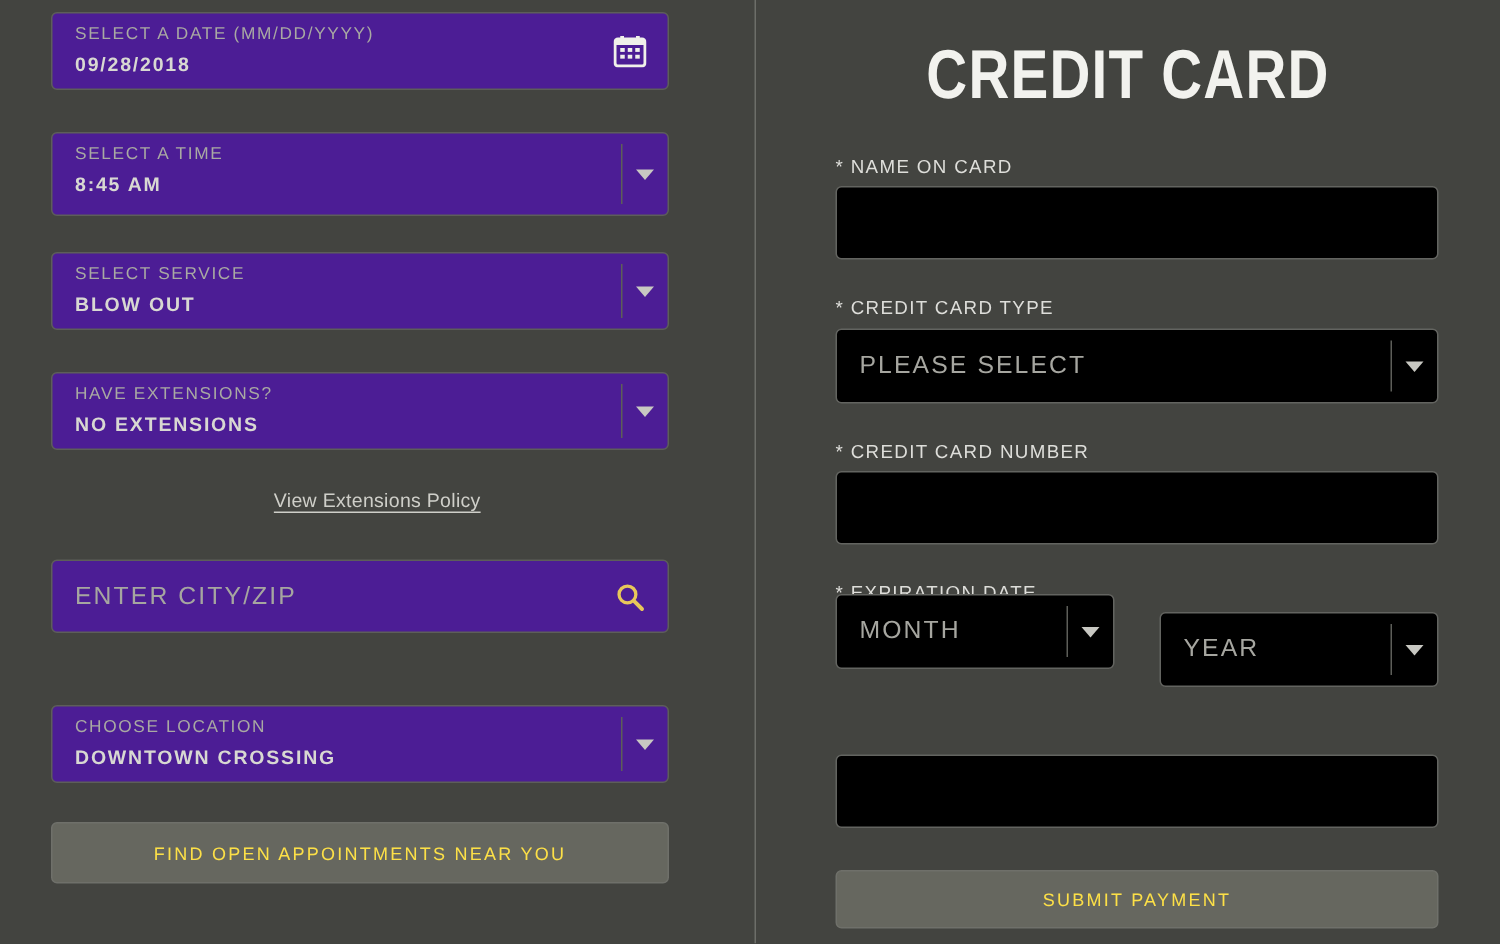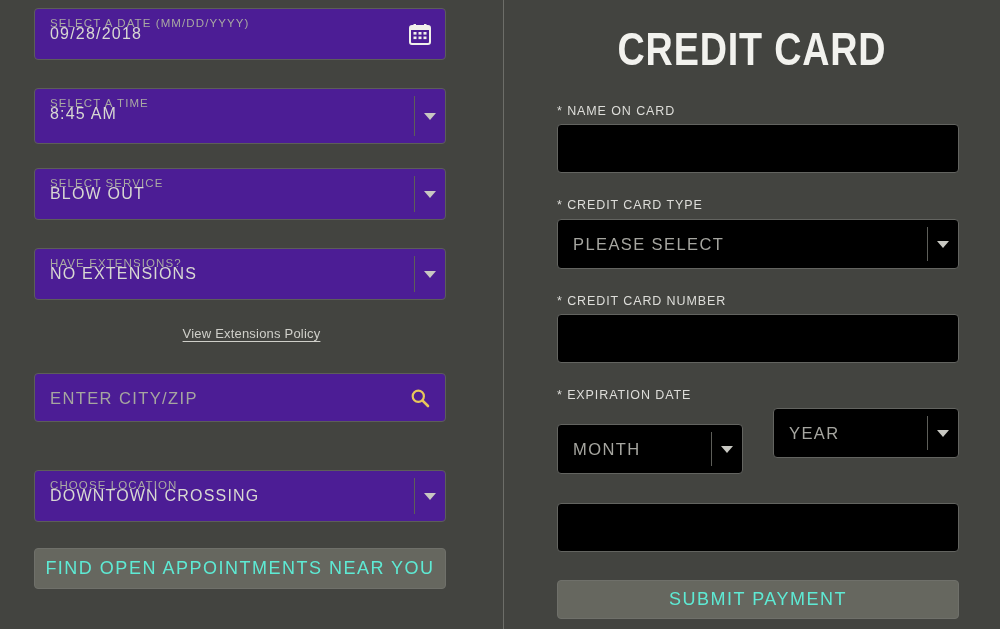--- a/index.html
+++ b/index.html
@@ -66,25 +66,26 @@
     font-size: 11.5px;
     letter-spacing: 1.1px;
     color: #a9a9a3;
     text-transform: uppercase;
     white-space: nowrap;
   }
 
   .field-value {
     position: absolute;
     left: 15px;
-    top: 16px;
-    font-size: 16px;
+    top: 26px;
+    font-size: 13px;
     letter-spacing: 1.2px;
     color: #d8d8d2;
     white-space: nowrap;
+    font-weight: bold;
   }
 
   .field-placeholder {
     position: absolute;
     left: 15px;
     top: 50%;
     transform: translateY(-50%);
     font-size: 16.5px;
     letter-spacing: 1.4px;
     color: #a6a6a0;
@@ -158,22 +159,22 @@
     color: #b4b4ae;
   }
 
   
   .btn {
     position: absolute;
     box-sizing: border-box;
     background: #66675f;
     border: 1px solid #6f706a;
     border-radius: 4px;
-    color: #5eead4;
-    font-size: 18px;
+    color: #fde047;
+    font-size: 12px;
     letter-spacing: 1.5px;
     display: flex;
     align-items: center;
     justify-content: center;
     cursor: pointer;
   }
 
   
   .cc-title {
     position: absolute;
@@ -293,21 +294,21 @@
       <div class="field-placeholder">PLEASE SELECT</div>
       <span class="dd-sep"></span>
       <span class="dd-arrow"></span>
     </div>
 
     <div class="cc-label" style="left:53px; top:294px;">* CREDIT CARD NUMBER</div>
     <div class="cc-input" style="left:53px; top:314px; width:402px; height:49px;"></div>
 
     <div class="cc-label" style="left:53px; top:388px;">* EXPIRATION DATE</div>
 
-    <div class="cc-input" style="left:53px; top:424px; width:186px; height:50px;padding-left:16px;">
+    <div class="cc-input" style="left:53px; top:396px; width:186px; height:50px;padding-left:16px;">
       <div class="field-placeholder">MONTH</div>
       <span class="dd-sep"></span>
       <span class="dd-arrow"></span>
     </div>
 
     <div class="cc-input" style="left:269px; top:408px; width:186px; height:50px;">
       <div class="field-placeholder">YEAR</div>
       <span class="dd-sep"></span>
       <span class="dd-arrow"></span>
     </div>

